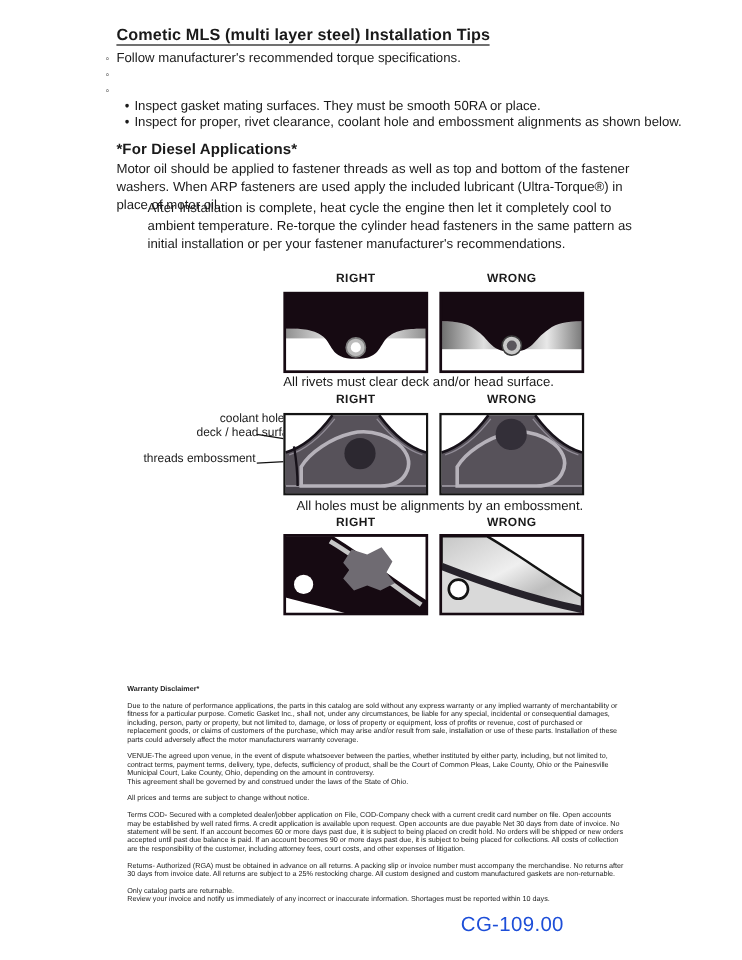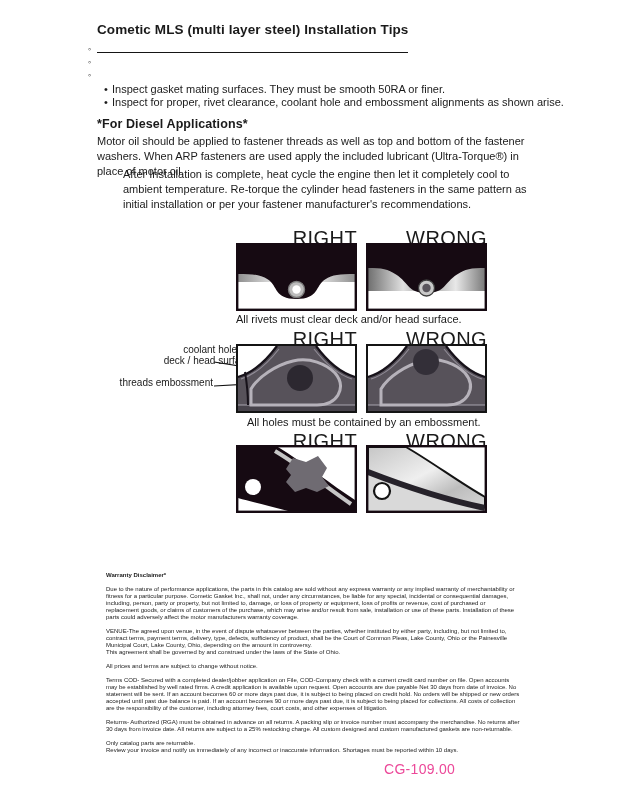--- a/index.html
+++ b/index.html
@@ -3,65 +3,66 @@
 <meta charset="utf-8">
 <style>
   html,body{margin:0;padding:0;background:#fff;}
   .page{
     position:relative;width:618px;height:800px;background:#fff;
     font-family:"Liberation Sans",sans-serif;color:#1a1a1a;overflow:hidden;
   }
   .abs{position:absolute;}
   .title{
     font-weight:bold;font-size:13.5px;letter-spacing:.1px;
-    border-bottom:1.6px solid #151515;padding-bottom:15px;display:inline-block;
+    border-bottom:1.6px solid #151515;padding-bottom:1px;display:inline-block;
   }
   .bullets{font-size:11px;line-height:13.2px;}
   .bullet-row{display:flex;}
   .bullet-row .marker{width:9px;flex:none;font-size:9px;line-height:13.2px;}
   .bullet-row.sub{padding-left:16px;}
   .bullet-row.sub .marker{width:8px;font-size:11px;}
   .heading{font-weight:bold;font-size:12.5px;letter-spacing:.1px;}
   .para{font-size:11px;line-height:14.9px;width:428px;}
-  .d-label{width:121px;text-align:right;font-size:20px;letter-spacing:.4px;}
+  .d-label{width:121px;text-align:center;font-size:10px;letter-spacing:.4px;font-weight:bold;}
   .caption{font-size:11px;line-height:12.5px;}
   .pre{white-space:pre-line;margin-left:38px;}
   .ann{font-size:10px;line-height:10.9px;width:95px;text-align:right;}
   .warranty{width:414px;font-size:6px;line-height:7px;color:#222;}
   .warranty p{margin:0 0 7px 0;}
   .warranty .whead{font-weight:bold;margin-bottom:7px;}
-  .footer{font-size:14px;color:#ec4899;letter-spacing:.3px;}
+  .footer{font-size:17px;color:#1d4ed8;letter-spacing:.3px;}
   svg{display:block;}
 </style>
 </head>
 <body>
 
 <div class="page">
 
   <div class="abs" style="left:97px;top:20px;">
     <span class="title">Cometic MLS (multi layer steel) Installation Tips</span>
   </div>
 
   <div class="abs bullets" style="left:88px;top:43px;">
     <div class="bullet-row">
       <span class="marker">◦</span>
+      <span>Follow manufacturer's recommended torque specifications.</span>
     </div>
     <div class="bullet-row">
       <span class="marker">◦</span>
     </div>
     <div class="bullet-row">
       <span class="marker">◦</span>
     </div>
     <div class="bullet-row sub">
       <span class="marker">•</span>
-      <span>Inspect gasket mating surfaces.  They must be smooth 50RA or finer.</span>
+      <span>Inspect gasket mating surfaces.  They must be smooth 50RA or place.</span>
     </div>
     <div class="bullet-row sub">
       <span class="marker">•</span>
-      <span>Inspect for proper, rivet clearance, coolant hole and embossment alignments as shown arise.</span>
+      <span>Inspect for proper, rivet clearance, coolant hole and embossment alignments as shown below.</span>
     </div>
   </div>
 
   <div class="abs heading" style="left:97px;top:117px;">*For Diesel Applications*</div>
   <div class="abs para" style="left:97px;top:134px;">Motor oil should be applied to fastener threads as well as top and bottom of the fastener washers. When ARP fasteners are used apply the included lubricant (Ultra-Torque®) in place of motor oil.</div>
   <div class="abs para" style="left:97px;top:167px;margin-left:26px;">After Installation is complete, heat cycle the engine then let it completely cool to ambient temperature. Re-torque the cylinder head fasteners in the same pattern as initial installation or per your fastener manufacturer's recommendations.</div>
 
   <div class="abs d-label" style="left:236px;top:227px;">RIGHT</div>
   <div class="abs d-label" style="left:366px;top:227px;">WRONG</div>
 
@@ -147,21 +148,21 @@
       <path d="M2,33 C16,29 30,17 41,2" stroke="#17121a" stroke-width="2.2" fill="none"></path>
       <path d="M119,33 C105,29 91,17 80,2" stroke="#17121a" stroke-width="2.2" fill="none"></path>
       <path d="M5,35 C18,31 32,19 43,5" stroke="#928d98" stroke-width="1.1" fill="none"></path>
       <path d="M116,35 C103,31 89,19 78,5" stroke="#928d98" stroke-width="1.1" fill="none"></path>
       <path d="M15,61 V45 C22,33 40,21 57,17 C74,13 90,20 99,29 C105,36 106,44 102,51 C98,58 90,61 81,61 Z" stroke="#b6b2ba" stroke-width="3" fill="none"></path>
       <circle cx="60" cy="18" r="13" fill="#332f38"></circle>
       <rect x="1" y="1" width="119" height="67" fill="none" stroke="#141414" stroke-width="2"></rect>
     </svg>
   </div>
 
-  <div class="abs caption" style="left:247px;top:416px;">All holes must be contained by an embossment.</div>
+  <div class="abs caption" style="left:247px;top:416px;">All holes must be alignments by an embossment.</div>
 
   <div class="abs d-label" style="left:236px;top:430px;">RIGHT</div>
   <div class="abs d-label" style="left:366px;top:430px;">WRONG</div>
 
   <div class="abs" style="left:236px;top:445px;">
     <svg width="121" height="68" viewBox="0 0 121 68">
       <rect x="0" y="0" width="121" height="68" fill="#ffffff"></rect>
       <path d="M2,2 H42 C68,18 96,40 119,55 V66 H52 C34,61 16,57 2,53 Z" fill="#160a12"></path>
       <path d="M39,6 C66,22 93,44 115,59" stroke="#c6c6c6" stroke-width="4" fill="none"></path>
       <polygon points="50,24 57,13 70,17 82,11 91,23 86,32 93,41 81,47 70,43 59,47 50,37 55,30" fill="#6f6b72"></polygon>

